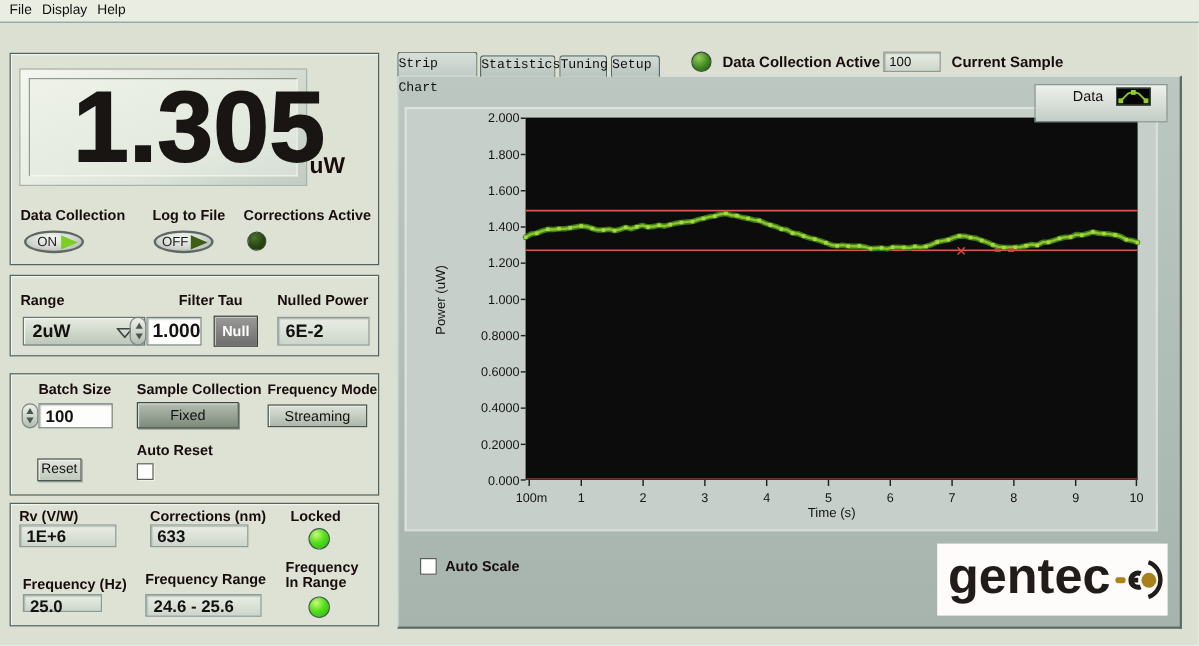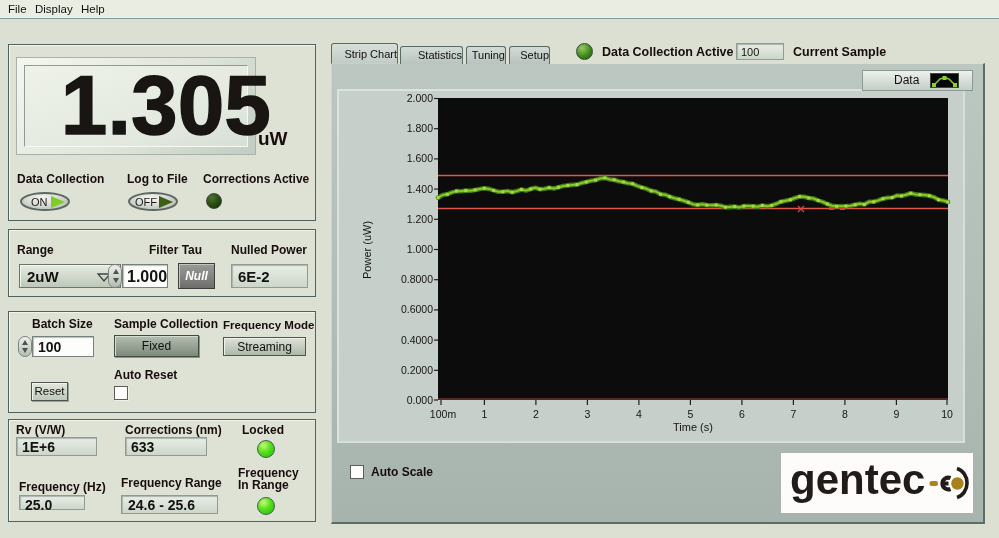--- a/index.html
+++ b/index.html
@@ -52,24 +52,25 @@
   position:absolute; text-align:center; font-size:12px; color:#121212;
   border:1px solid #4c554f;
 }
 #tabpage {
   position:absolute; left:331px; top:63px; width:654px; height:461px;
   background:linear-gradient(#bcc7c1, #a7b4ae);
   border-top:1px solid #d7ded9; border-left:1px solid #cdd6d0;
   border-right:2px solid #5c6d68; border-bottom:2px solid #5c6d68;
 }
 .tab {
-  position:absolute; font-size:11px; color:#101010; text-align:right;
+  position:absolute; font-size:11px; color:#101010; text-align:left;
   background:linear-gradient(#d3dbd5,#b9c4be);
   border:1px solid #5a6a66; border-bottom:none;
   border-radius:3px 3px 0 0;
+  font-family:Liberation Mono, monospace;
 }
 </style>
 </head>
 <body>
 <div id="win">
   <div id="menubar">
     <span style="left:8px">File</span>
       <span style="left:35px">Display</span>
       <span style="left:81px">Help</span>
   </div>
@@ -117,21 +118,21 @@
       background:linear-gradient(#eef1ea,#b4bcb2); border:1px solid #7b847e; border-radius:7px;">
     <div style="position:absolute; left:3.5px; top:4px; width:0; height:0; border-left:3.5px solid transparent; border-right:3.5px solid transparent; border-bottom:5px solid #4c544e;"></div>
     <div style="position:absolute; left:3.5px; bottom:4px; width:0; height:0; border-left:3.5px solid transparent; border-right:3.5px solid transparent; border-top:5px solid #4c544e;"></div>
   </div>
   <div class="whitebox" style="left:122px; top:264px; width:46px; height:24px; font-size:16px;">
     <span style="position:absolute; left:4px; top:3px;">1.000</span>
   </div>
   <div class="pushbtn" style="left:178px; top:263px; width:37px; height:26px;
       background:linear-gradient(#9a9a98,#6e6e6c);
       border:1px solid #3c403c; box-shadow:inset 1px 1px 0 #c2c4c0;
-      color:#fff; font-weight:bold; line-height:24px;font-style:italic;">Null</div>
+      color:#fff; font-weight:bold; line-height:24px;">Null</div>
   <div class="box" style="left:231px; top:264px; width:77px; height:24px;">
     <span style="position:absolute; left:6px; top:3px; font-size:15px;">6E-2</span>
   </div>
 
   <div class="panel" style="top:311px; height:102px;"></div>
   <div class="lbl" style="left:32px; top:317px;">Batch Size</div>
   <div class="lbl" style="left:114px; top:317px;">Sample Collection</div>
   <div class="lbl" style="left:223px; top:319px; font-size:11.5px;">Frequency Mode</div>
 
   <div class="abs" style="left:18px; top:336px; width:14px; height:21px;
@@ -320,21 +321,21 @@
       <rect x="590.8" y="105.3" width="3" height="3"></rect>
       <rect x="600.1" y="109.2" width="3" height="3"></rect>
       <rect x="609.4" y="111.5" width="3" height="3"></rect>
     </g>
 
     <path d="M461 117 l6 6 m0 -6 l-6 6" stroke="#d6493d" stroke-width="1.2"></path>
     <rect x="492" y="118" width="5" height="3" fill="#cf4438"></rect>
     <rect x="503" y="118" width="5" height="3" fill="#cf4438"></rect>
   </svg>
 
-  <div class="abs" style="left:862px; top:70px; width:111px; height:21px;
+  <div class="abs" style="left:862px; top:70px; width:111px; height:32px;
       background:linear-gradient(#eef1ec,#c4cdc7); border:1px solid #8a9992;">
     <span style="position:absolute; left:31px; top:2px; font-size:12px;">Data</span>
     <div class="abs" style="left:67px; top:2px; width:29px; height:15px; background:#050505; border:1px solid #3c4a3c;">
       <svg width="27" height="13" viewBox="0 0 27 13">
         <polyline points="3,10 9,4 13.5,2.5 18,4 24,10" fill="none" stroke="#82c22a" stroke-width="1.6"></polyline>
         <rect x="1" y="8" width="4" height="4" fill="#8fcf30"></rect>
         <rect x="11.5" y="1" width="4" height="4" fill="#8fcf30"></rect>
         <rect x="22" y="8" width="4" height="4" fill="#8fcf30"></rect>
       </svg>
     </div>

